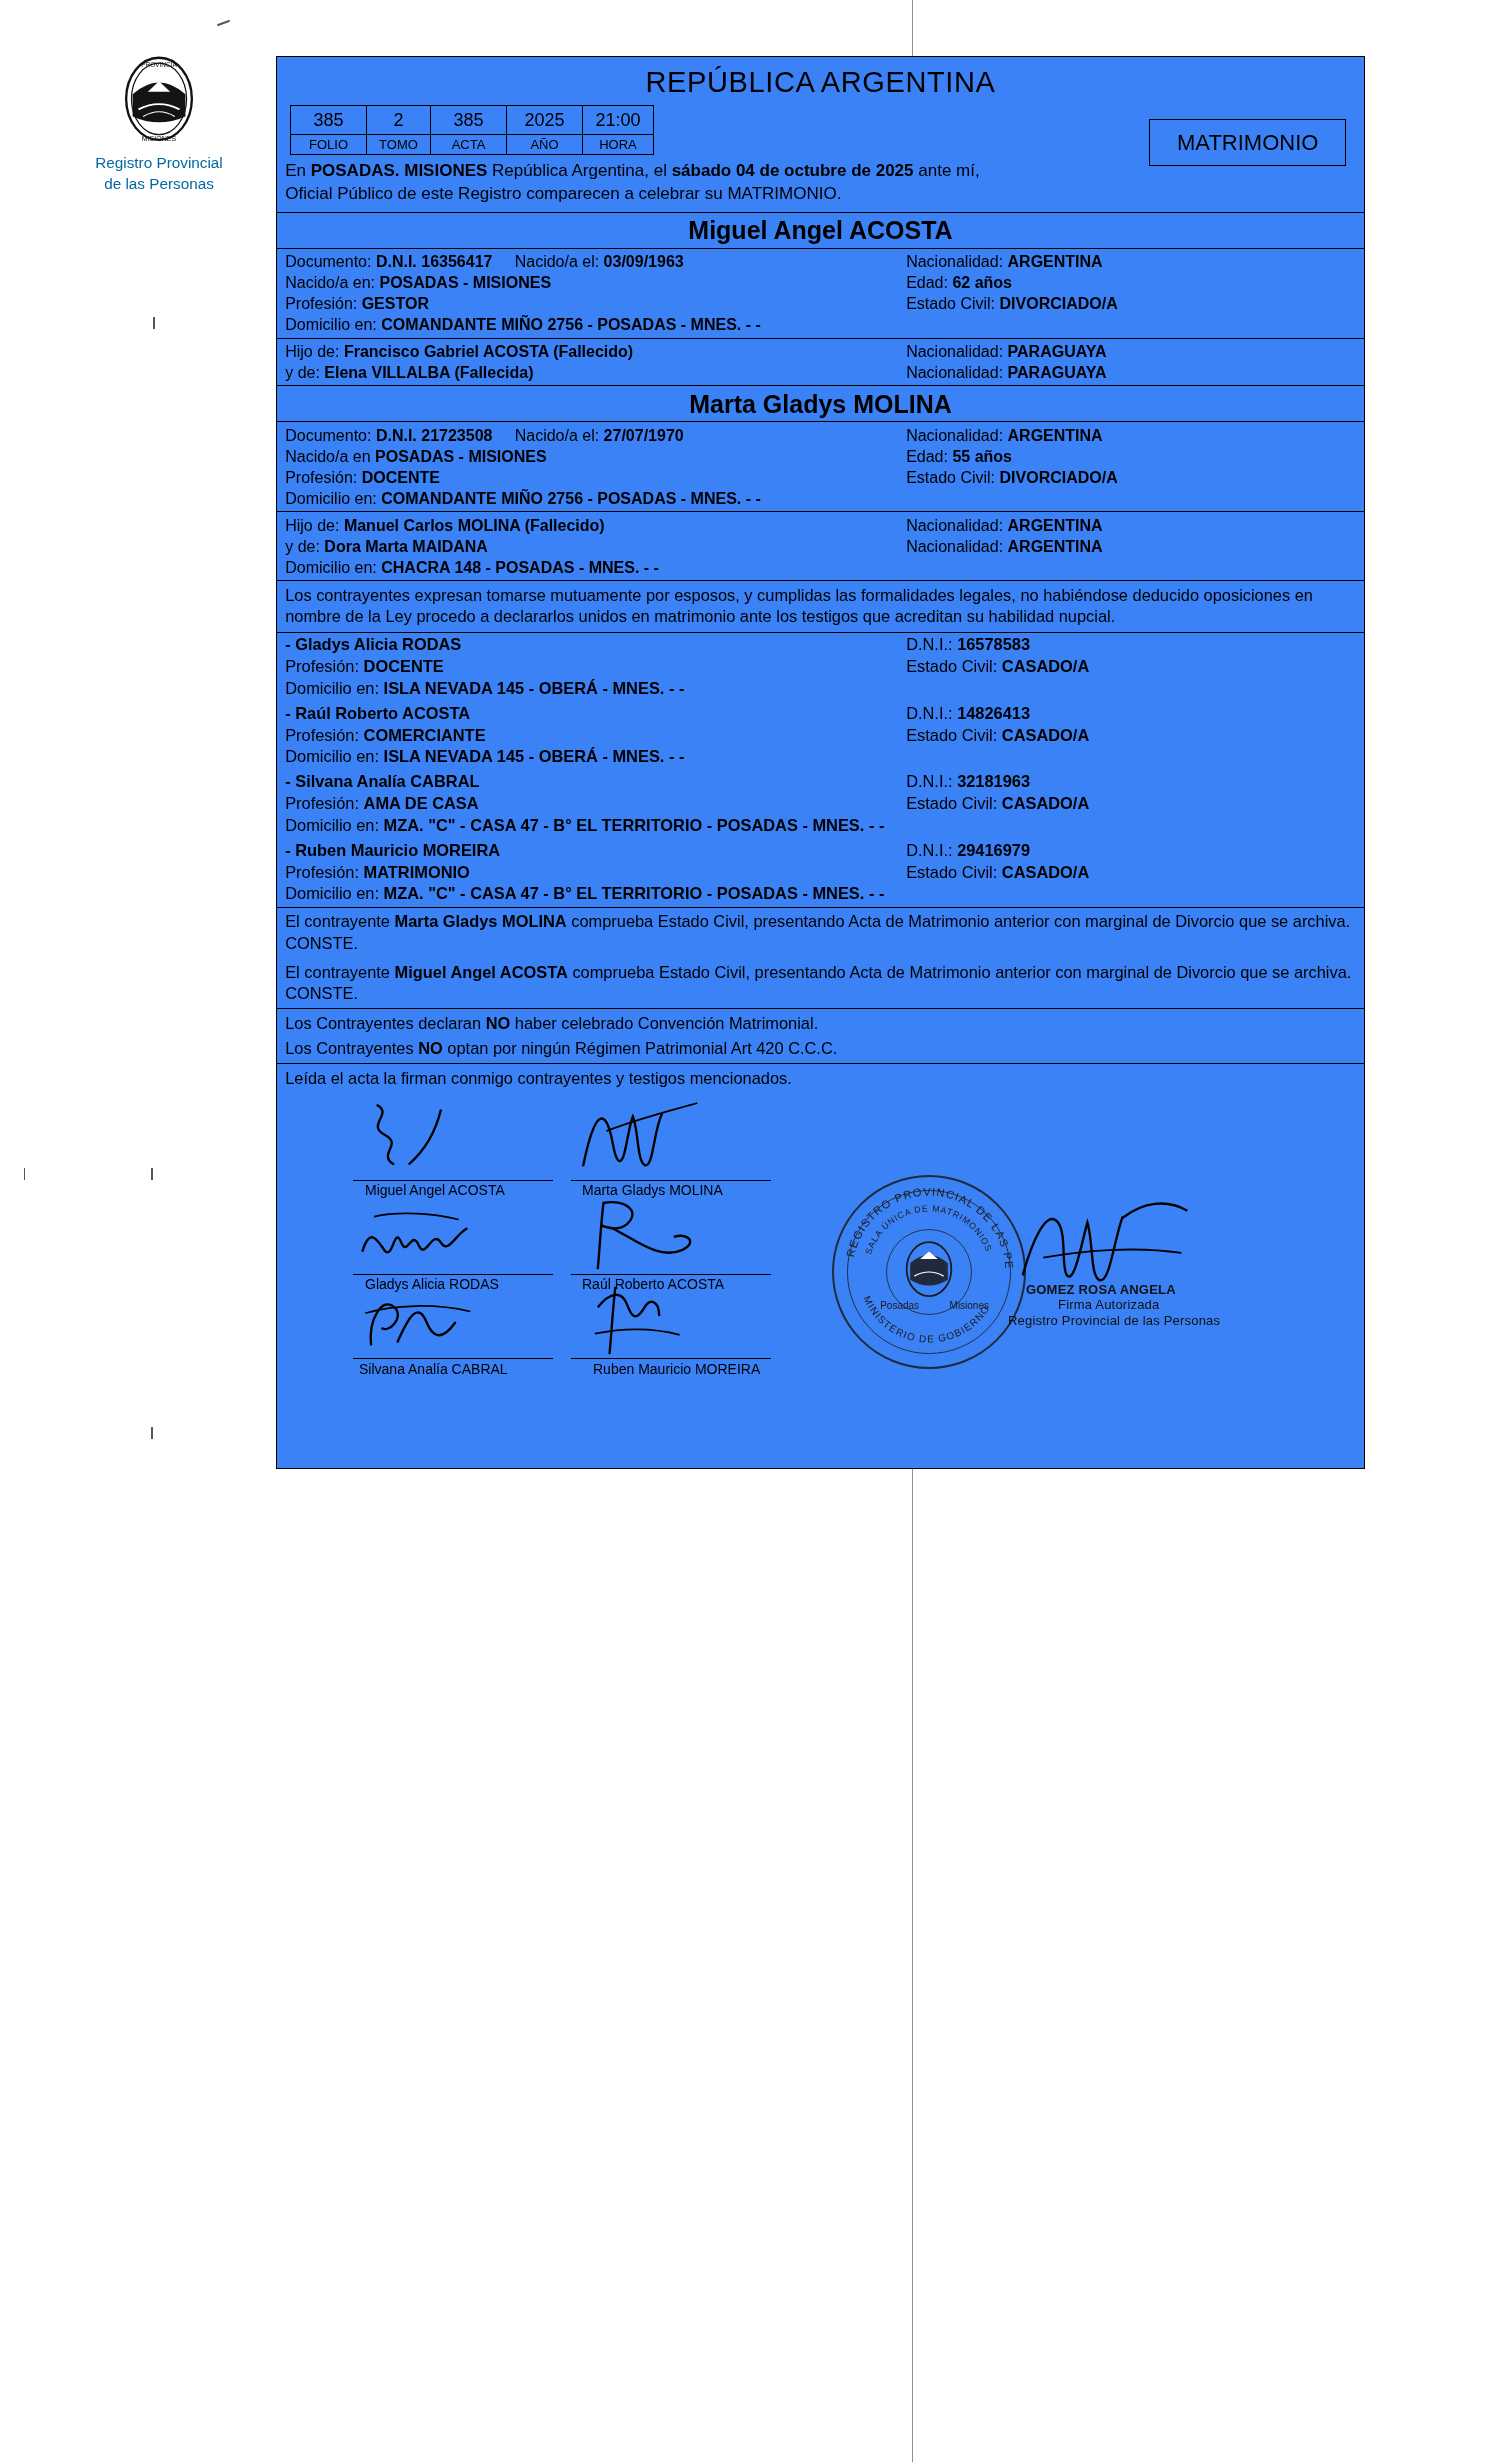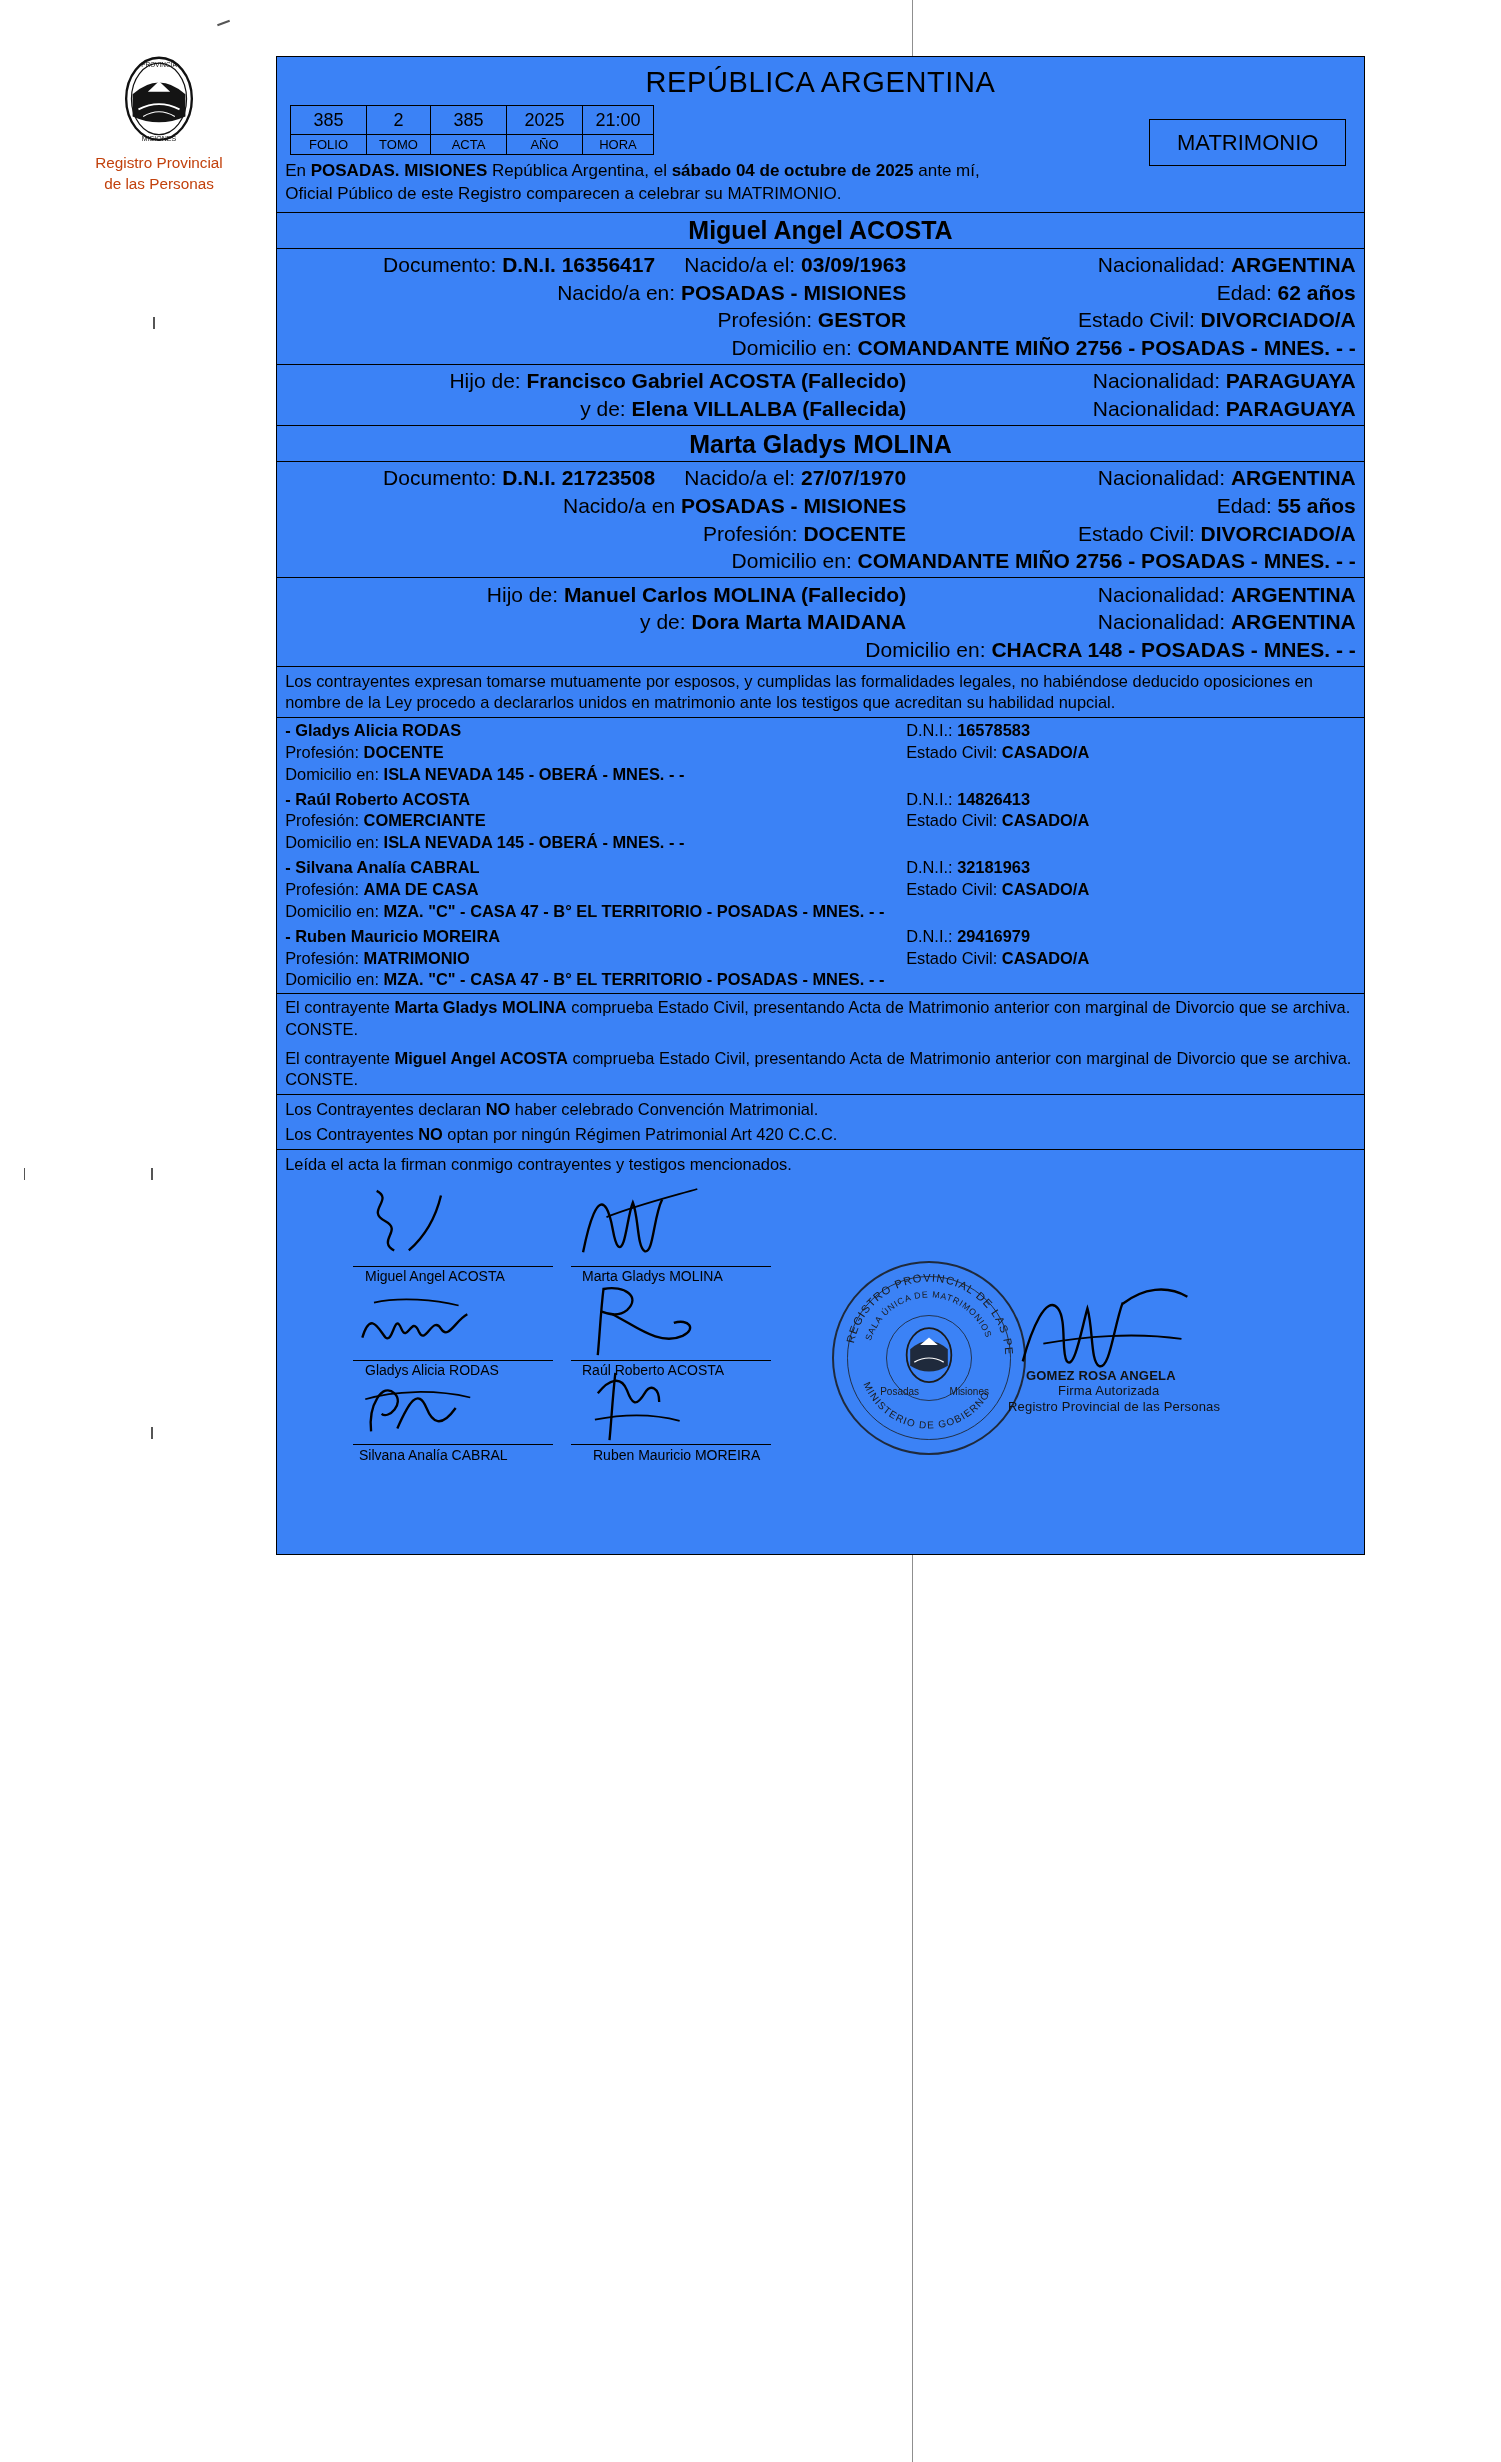--- a/index.html
+++ b/index.html
@@ -41,21 +41,21 @@
   }
   .crest {
     width: 88px;
     height: 94px;
     margin: 0 auto;
     position: relative;
   }
   .crest-text {
     font-size: 15.3px;
     line-height: 1.35;
-    color: #c2410c;
+    color: #0369a1;
     margin-top: 5.9px;
     font-family: "Liberation Sans", sans-serif;
     text-align: center;
   }
   .doc {
     position: absolute;
     left: 276px;
     top: 56px;
     width: 1089px;
     border: 1.8px solid #000;
@@ -114,23 +114,22 @@
   .person-name {
     text-align: center;
     font-size: 25px;
     font-weight: bold;
     padding: 3.5px 0 2.3px 0;
     border-top: 1.2px solid #000;
     border-bottom: 1.2px solid #000;
   }
   .blk {
     padding: 2.3px 8.2px 2.3px 8.2px;
-    font-size: 21px;
+    font-size: 16px;
     line-height: 1.32;
-    text-align: right;
   }
   .two {
     display: flex;
   }
   .two .l { width: 58%; }
   .two .r { width: 42%; }
   .hr { border-top: 1.2px solid #000; }
   .para {
     padding: 3.5px 8.2px;
     font-size: 16.4px;

